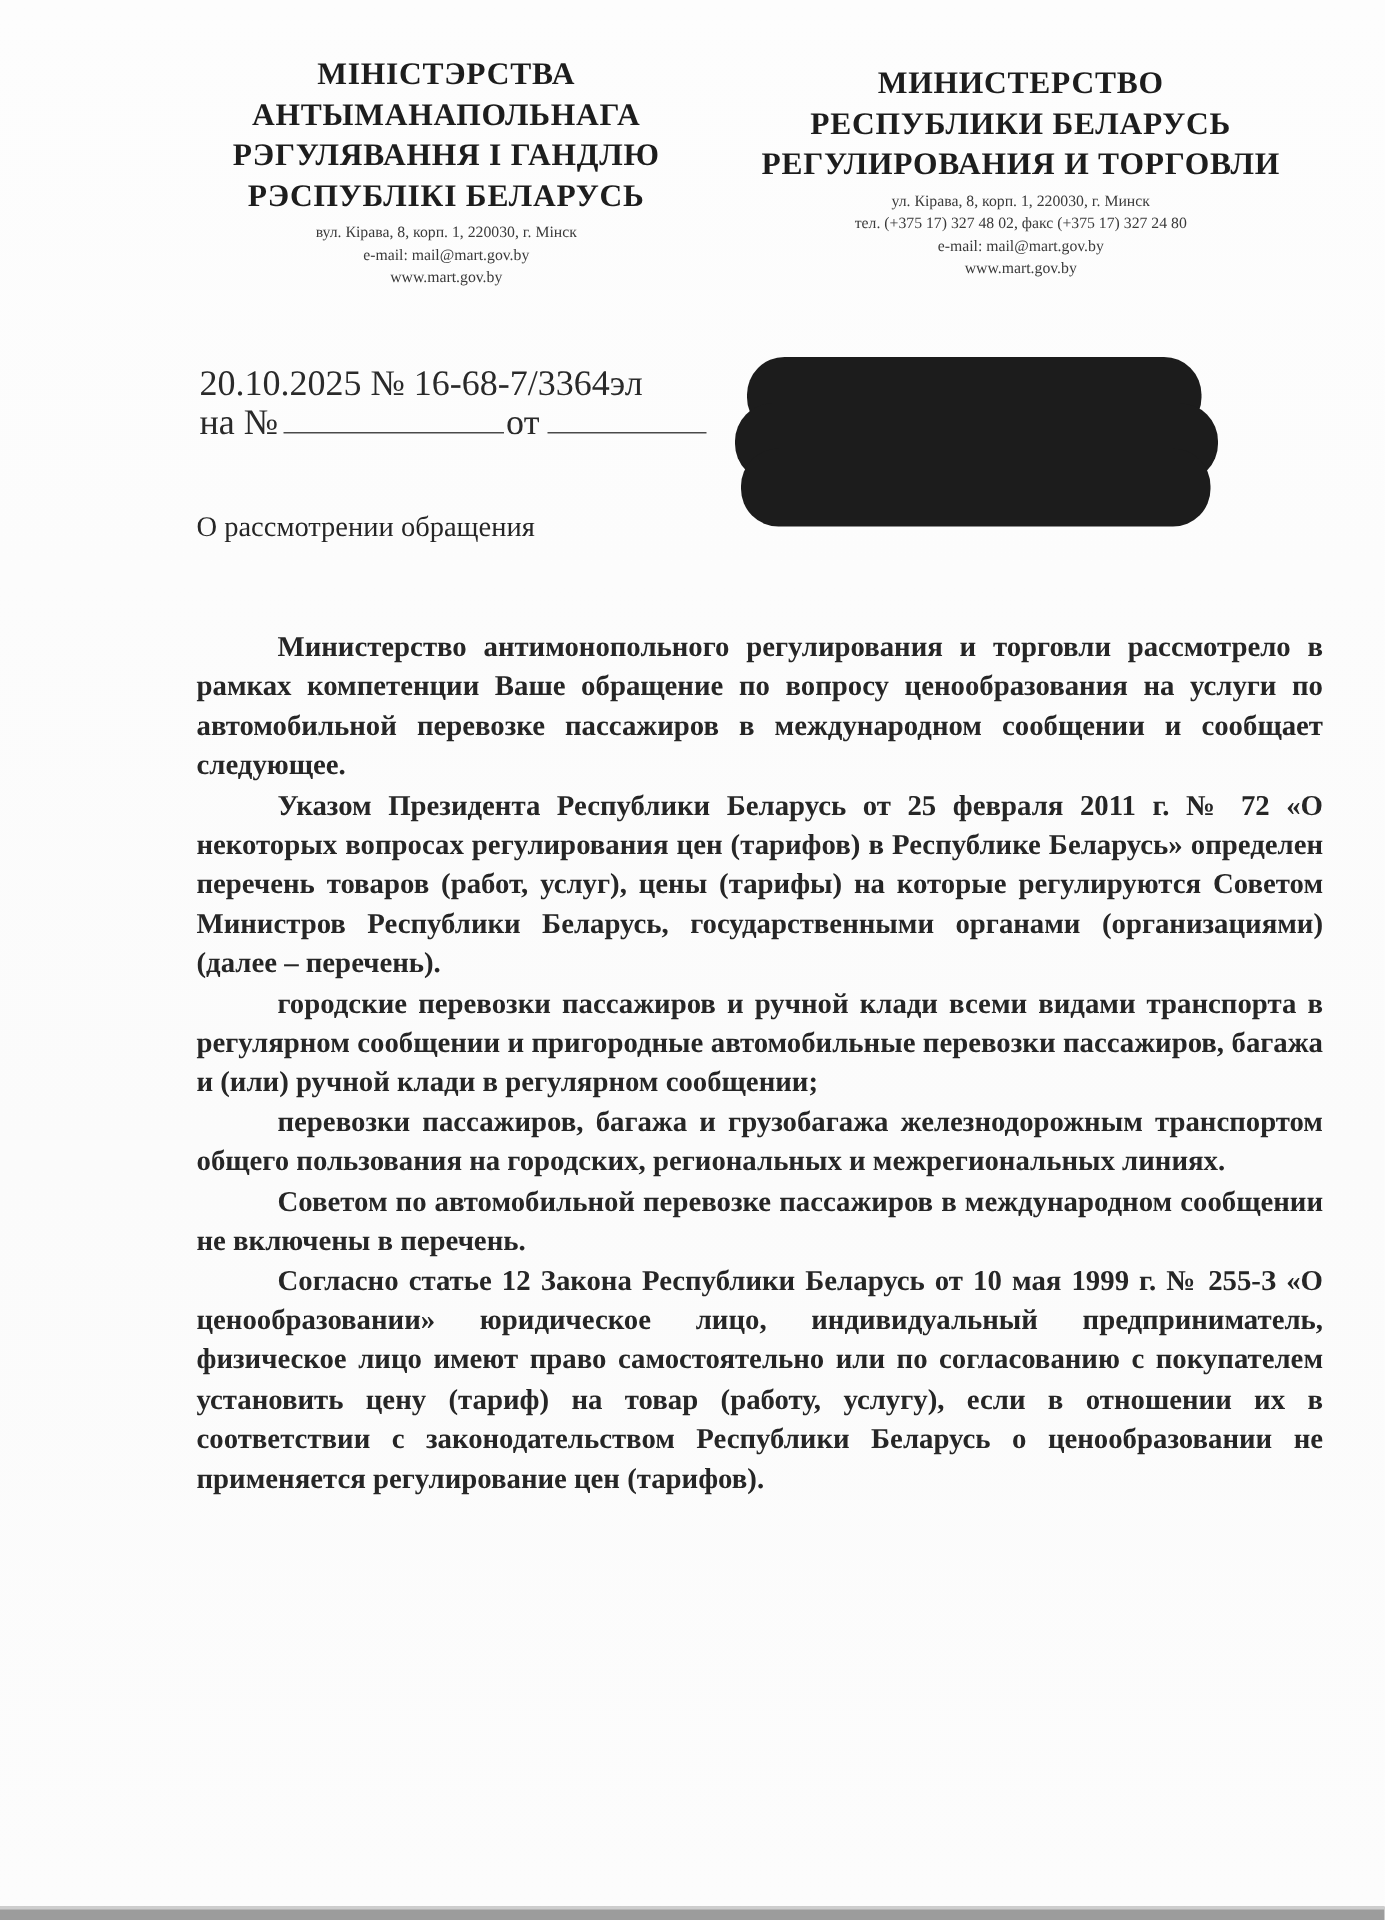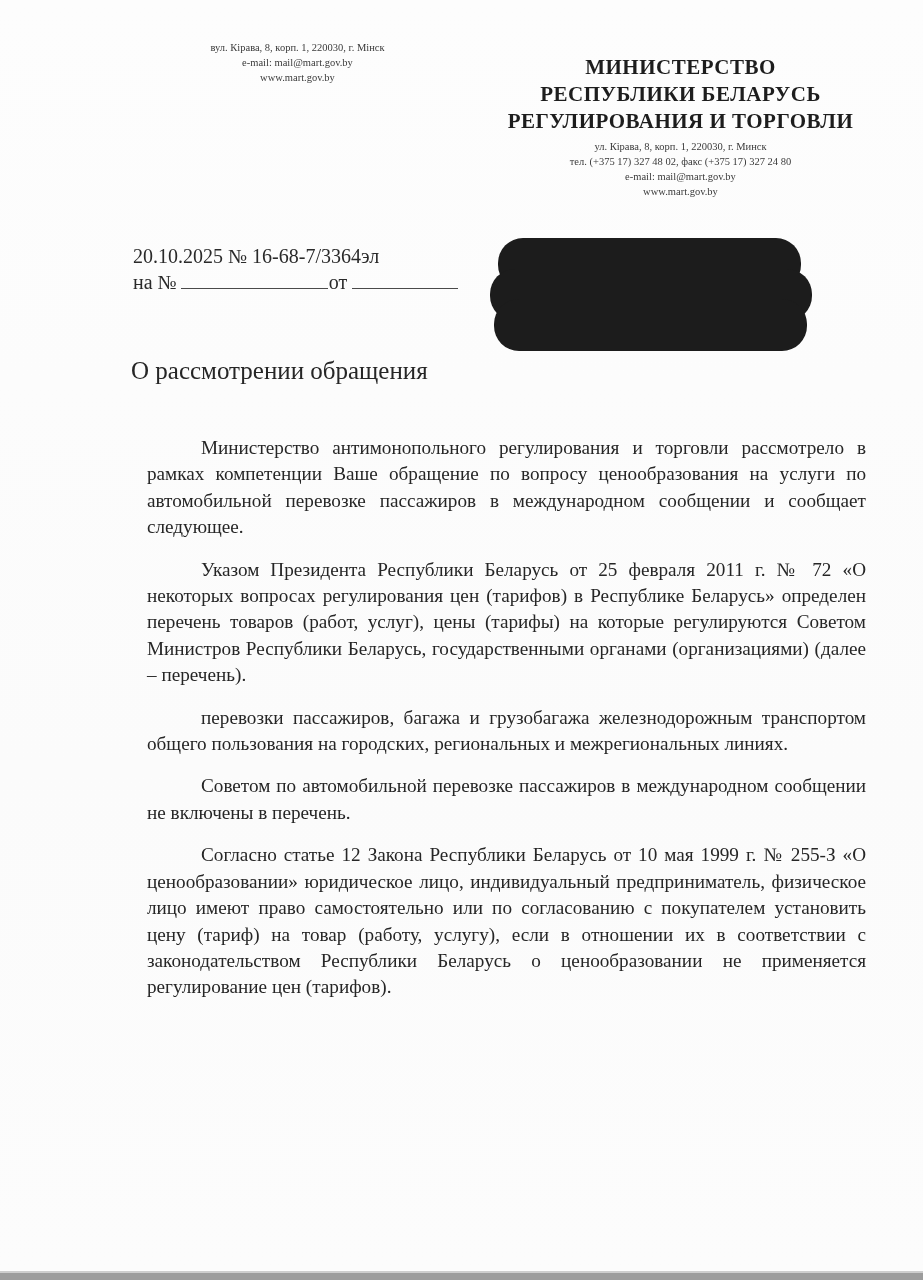--- a/index.html
+++ b/index.html
@@ -12,40 +12,40 @@
   }
   .page {
     position: relative;
     width: 923px; height: 1280px;
     background: linear-gradient(180deg, #fdfdfd 0%, #fbfbfb 60%, #fcfcfc 100%);
   }
 
   
   .lh-col { position: absolute; text-align: center; }
   .lh-left  { left: 130px; top: 36px; width: 335px; }
-  .lh-right { left: 488px; top: 42px; width: 385px; margin-top: 12px; }
+  .lh-right { left: 488px; top: 42px; width: 385px; }
   .org-name div {
     font-weight: bold;
     font-size: 21px;
     line-height: 27px;
     letter-spacing: 0.5px;
     color: #1d1d1d;
   }
   .org-address { margin-top: 4px; }
   .org-address div {
     font-size: 10.5px;
     line-height: 15px;
     color: #3a3a3a;
   }
 
   
   .ref-block {
     position: absolute;
     left: 133px; top: 243px;
-    font-size: 20px;
+    font-size: 24px;
     color: #2a2a2a;
     white-space: nowrap;
   }
   .ref-line1 { line-height: 26px; }
   .ref-line2 { line-height: 26px; margin-top: 0; }
   .blank {
     display: inline-block;
     border-bottom: 1.5px solid #4a4a4a;
     height: 17px;
     vertical-align: baseline;
@@ -64,56 +64,63 @@
     background: #1c1c1c;
     border-radius: 25px;
   }
   .s1 { top: 0;    left: 8px;  right: 11px; height: 52px; }
   .s2 { top: 31px; left: 0;    right: 0;    height: 52px; }
   .s3 { top: 61px; left: 4px;  right: 5px;  height: 52px; }
 
   
   .subject {
     position: absolute;
-    left: 131px; top: 357px;
-    font-size: 25px;
+    left: 131px; top: 341px;
+    font-size: 19px;
     color: #262626;
   }
 
   
   .body {
     position: absolute;
     left: 131px; top: 419px;
     width: 751px;
     font-size: 19.2px;
     line-height: 26.4px;
     text-align: justify;
     color: #262626;
   }
   .body p {
-    margin: 16px;
+    margin: 0;
     text-indent: 54px;
+    font-weight: bold;
   }
 
   
   .viewer-bar {
     position: absolute;
     left: 0; right: 0; bottom: 0;
     height: 7px;
     background: #9c9c9c;
     border-top: 2px solid #cdcdcd;
   }
 </style>
 </head>
 <body>
 
 <div class="page">
 
   <div>
     <div class="lh-col lh-left">
+      <div class="org-name">
+        <div>МІНІСТЭРСТВА</div>
+        <div>АНТЫМАНАПОЛЬНАГА</div>
+        <div>РЭГУЛЯВАННЯ І ГАНДЛЮ</div>
+        <div>РЭСПУБЛІКІ БЕЛАРУСЬ</div>
+      </div>
       <div class="org-address">
         <div>вул. Кірава, 8, корп. 1, 220030, г. Мінск</div>
         <div>e-mail: mail@mart.gov.by</div>
         <div>www.mart.gov.by</div>
       </div>
     </div>
 
     <div class="lh-col lh-right">
       <div class="org-name">
         <div>МИНИСТЕРСТВО</div>
@@ -140,20 +147,21 @@
     <div class="stroke s1"></div>
     <div class="stroke s2"></div>
     <div class="stroke s3"></div>
   </div>
 
   <div class="subject">О рассмотрении обращения</div>
 
   <div class="body">
     <p>Министерство антимонопольного регулирования и торговли рассмотрело в рамках компетенции Ваше обращение по вопросу ценообразования на услуги по автомобильной перевозке пассажиров в международном сообщении и сообщает следующее.</p>
     <p>Указом Президента Республики Беларусь от 25 февраля 2011 г. № 72 «О некоторых вопросах регулирования цен (тарифов) в Республике Беларусь» определен перечень товаров (работ, услуг), цены (тарифы) на которые регулируются Советом Министров Республики Беларусь, государственными органами (организациями) (далее – перечень).</p>
+    <p>городские перевозки пассажиров и ручной клади всеми видами транспорта в регулярном сообщении и пригородные автомобильные перевозки пассажиров, багажа и (или) ручной клади в регулярном сообщении;</p>
     <p>перевозки пассажиров, багажа и грузобагажа железнодорожным транспортом общего пользования на городских, региональных и межрегиональных линиях.</p>
     <p>Советом по автомобильной перевозке пассажиров в международном сообщении не включены в перечень.</p>
     <p>Согласно статье 12 Закона Республики Беларусь от 10 мая 1999 г. № 255-З «О ценообразовании» юридическое лицо, индивидуальный предприниматель, физическое лицо имеют право самостоятельно или по согласованию с покупателем установить цену (тариф) на товар (работу, услугу), если в отношении их в соответствии с законодательством Республики Беларусь о ценообразовании не применяется регулирование цен (тарифов).</p>
   </div>
 
   <div class="viewer-bar"></div>
 
 </div>
 
 </body></html>

